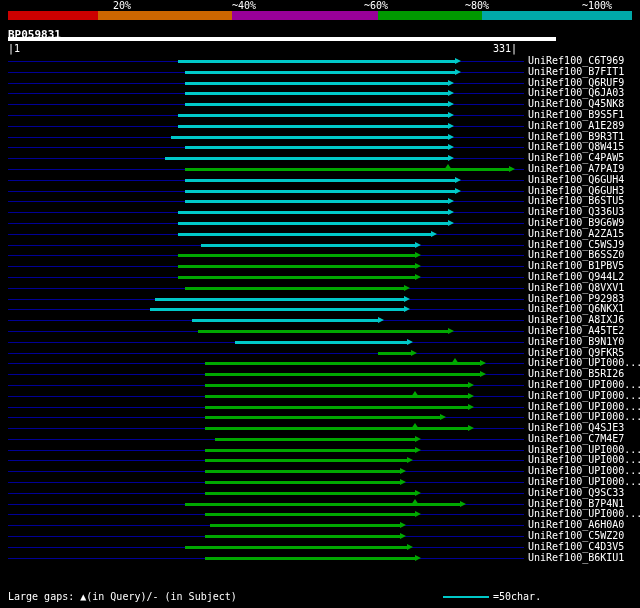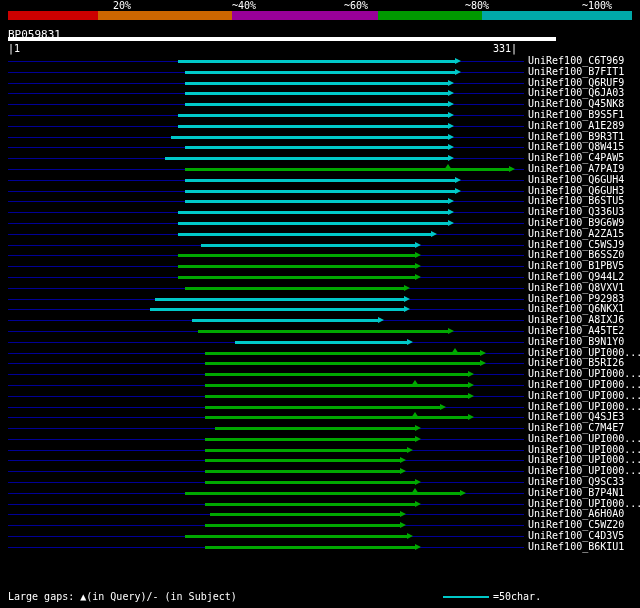--- a/index.html
+++ b/index.html
@@ -6,21 +6,21 @@
   body{width:640px;height:608px;overflow:hidden;font-family:"DejaVu Sans Mono","Liberation Mono",monospace;}
   .screen{position:relative;width:640px;height:608px;background:#000;}
 
   
   .key-labels{position:absolute;top:1px;left:0;width:640px;height:20px;font-size:10px;color:#fff;}
   .key-labels span{position:absolute;transform:translateX(-50%);line-height:10px;white-space:nowrap;}
   .key-bar{position:absolute;top:11px;left:8px;height:9px;display:flex;}
   .key-bar div{height:9px;}
 
   
-  .query-title{position:absolute;top:28px;left:8px;color:#fff;font-size:11px;font-weight:normal;}
+  .query-title{position:absolute;top:28px;left:8px;color:#fff;font-size:11px;font-weight:bold;}
   .query-bar{position:absolute;top:37px;left:8px;width:548px;height:4px;background:#fff;}
   .scale-row{position:absolute;top:43px;left:8px;width:509px;height:11px;color:#fff;font-size:10px;line-height:11px;}
   .scale-end{position:absolute;right:0;top:0;}
 
   
   .rows{position:absolute;top:56px;left:0;width:640px;}
   .hit-row{position:relative;height:10.8px;}
   .row-line{position:absolute;top:5px;left:8px;width:516px;height:1px;background:#000096;}
   .hit-bar{position:absolute;top:4px;height:3px;}
   .end-arrow{position:absolute;left:100%;top:-2px;width:0;height:0;
@@ -35,21 +35,21 @@
   .scale-line{display:inline-block;width:46px;height:2px;background:#00c8c8;vertical-align:middle;margin-right:4px;}
 </style>
 </head>
 <body>
 
 <div class="screen">
 
   <div class="key-labels">
       <span style="left: 122px;">20%</span>
       <span style="left: 244px;">~40%</span>
-      <span style="left: 356px;">~60%</span>
+      <span style="left: 376px;">~60%</span>
       <span style="left: 477px;">~80%</span>
       <span style="left: 597px;">~100%</span>
     </div>
   <div class="key-bar">
       <div style="width: 90px; background: rgb(204, 0, 0);"></div>
       <div style="width: 134px; background: rgb(204, 102, 0);"></div>
       <div style="width: 146px; background: rgb(153, 0, 153);"></div>
       <div style="width: 104px; background: rgb(0, 153, 0);"></div>
       <div style="width: 150px; background: rgb(0, 168, 168);"></div>
     </div>
@@ -248,20 +248,27 @@
       </div>
       <div class="hit-row">
         <div class="row-line"></div>
         <div class="hit-bar" style="left: 234.736px; width: 172.752px; background: rgb(0, 200, 200);">
           <span class="end-arrow" style="border-left-color: rgb(0, 200, 200);"></span>
         </div>
         <div class="hit-label">UniRef100_B9N1Y0</div>
       </div>
       <div class="hit-row">
         <div class="row-line"></div>
+        <div class="hit-bar" style="left: 378.182px; width: 32.3909px; background: rgb(0, 168, 0);">
+          <span class="end-arrow" style="border-left-color: rgb(0, 168, 0);"></span>
+        </div>
+        <div class="hit-label">UniRef100_Q9FKR5</div>
+      </div>
+      <div class="hit-row">
+        <div class="row-line"></div>
         <div class="hit-bar" style="left: 205.43px; width: 274.552px; background: rgb(0, 168, 0);">
           <span class="end-arrow" style="border-left-color: rgb(0, 168, 0);"></span>
           <span class="gap-marker" style="left: 245.873px; border-bottom-color: rgb(0, 168, 0);"></span>
         </div>
         <div class="hit-label">UniRef100_UPI000...</div>
       </div>
       <div class="hit-row">
         <div class="row-line"></div>
         <div class="hit-bar" style="left: 205.43px; width: 274.552px; background: rgb(0, 168, 0);">
           <span class="end-arrow" style="border-left-color: rgb(0, 168, 0);"></span>

